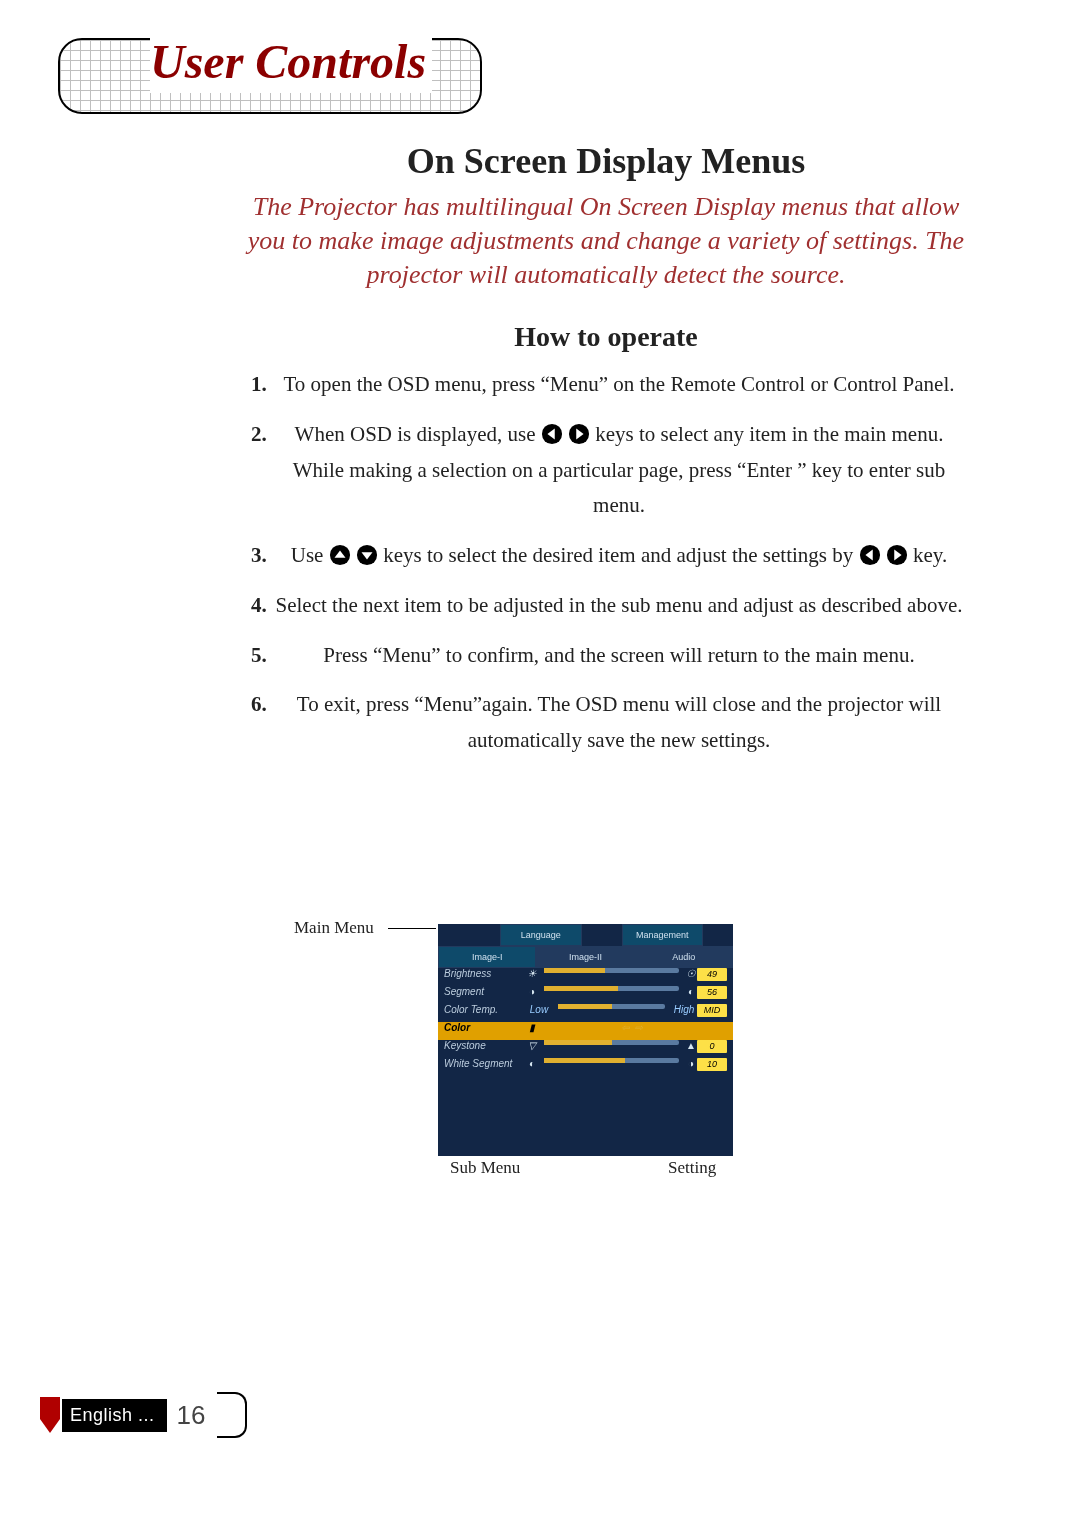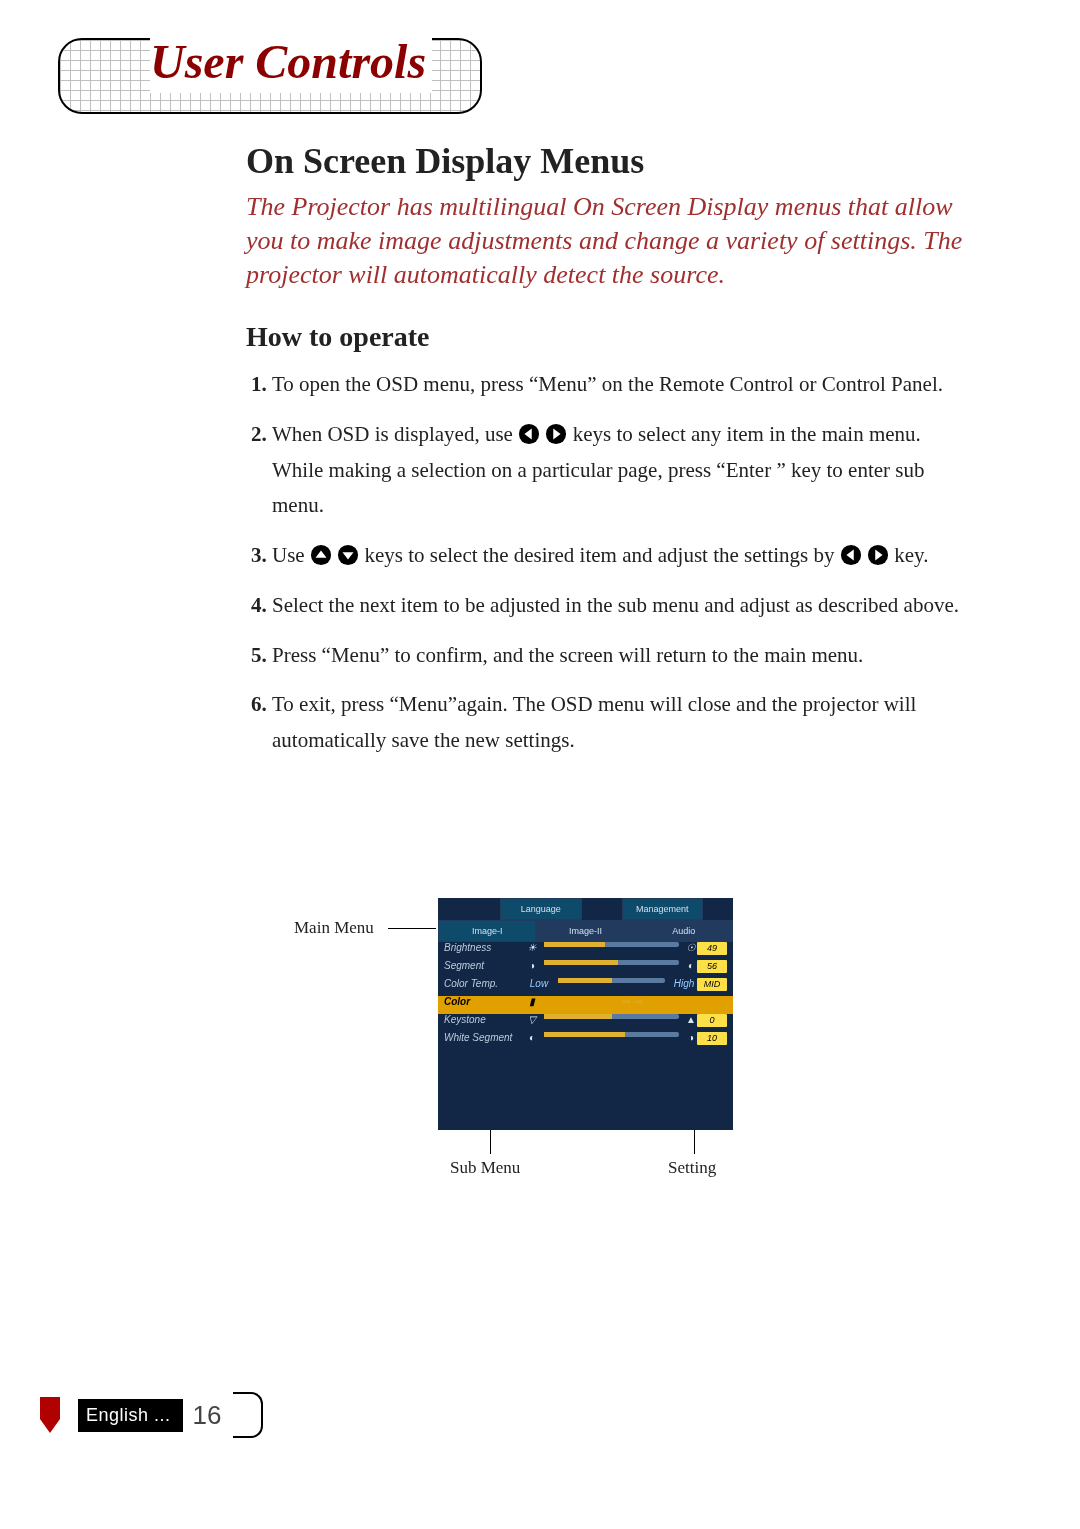--- a/index.html
+++ b/index.html
@@ -30,20 +30,21 @@
     font-weight: bold;
     font-size: 48px;
     color: #8b0000;
     background: #fff;
     padding: 0 6px 4px 0;
   }
   .content {
     position: absolute;
     left: 246px; top: 140px;
     width: 720px;
+    text-align: center;
   }
   h1.h1 {
     font-weight: bold;
     font-size: 36px;
     margin: 0 0 8px;
     color: #222;
   }
   .intro {
     font-style: italic;
     font-size: 26px;
@@ -79,36 +80,35 @@
     height: 36px;
     display: flex;
     align-items: center;
     font-family: "Century Gothic", Futura, sans-serif;
   }
   .footer .arrowblock { width: 20px; height: 36px; margin-right: 2px; }
   .footer .lang {
     background: #000; color: #fff;
     font-size: 18px; letter-spacing: .5px;
     padding: 6px 12px 6px 8px;
-    margin-left: 16px;
   }
   .footer .page {
     font-size: 26px; color: #444; margin-left: 10px;
   }
   .footer .bracket {
     width: 28px; height: 42px; margin-left: 12px;
     border: 2px solid #000;
     border-left: none;
     border-top-right-radius: 12px;
     border-bottom-right-radius: 12px;
   }
   
   .osd {
     position: absolute;
-    left: 438px; top: 898px;
+    left: 438px; top: 924px;
     width: 295px; height: 232px;
     background: #122646;
     font-family: Arial, sans-serif;
     font-size: 10px;
     color: #d6e6f0;
   }
   .osd-tabs { display: flex; }
   .osd-tab {
     flex: 1 1 0;
     height: 20px;

